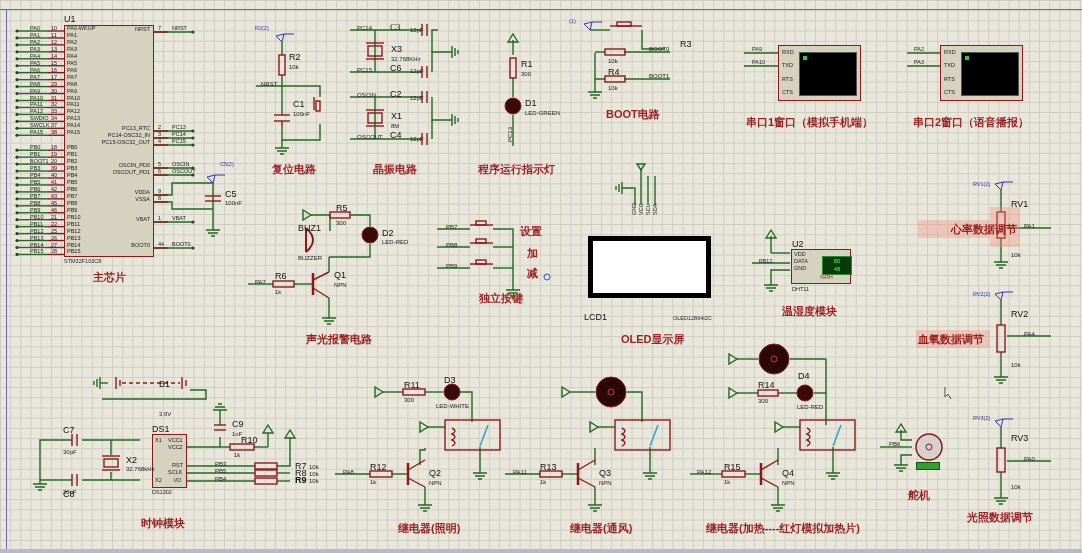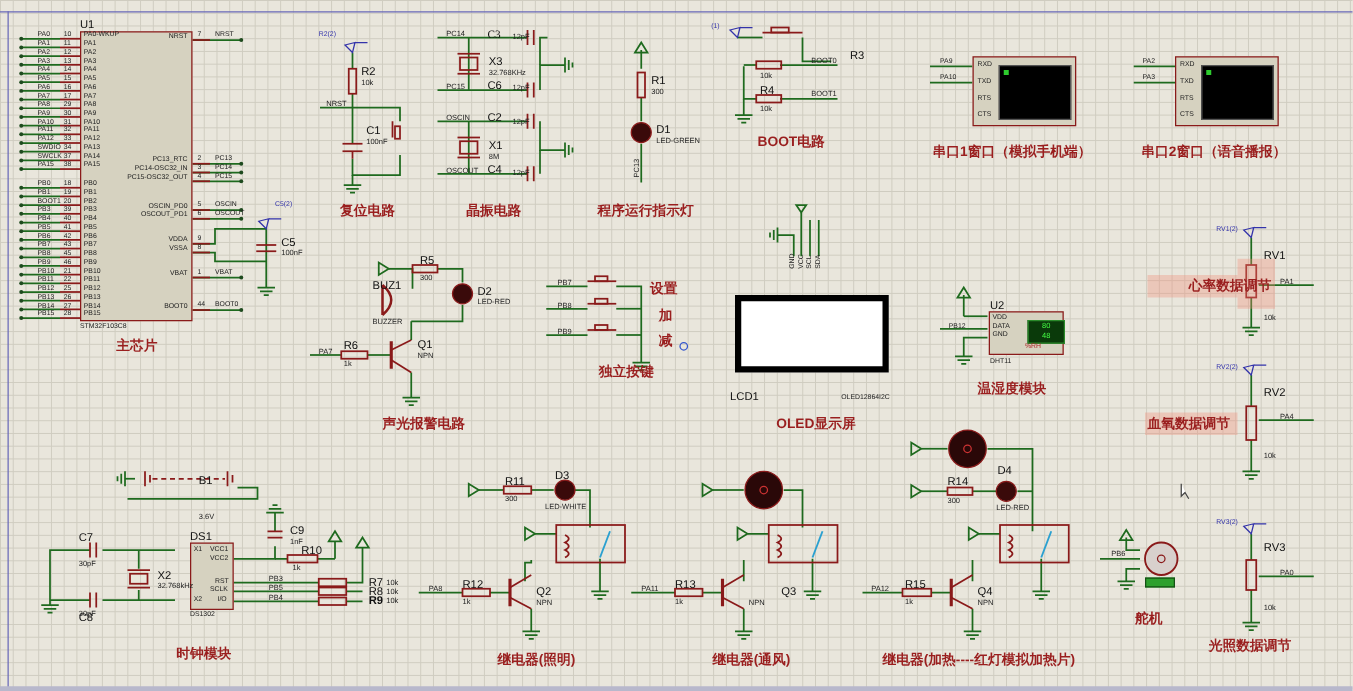--- a/index.html
+++ b/index.html
@@ -761,21 +761,21 @@
 <div class="ref" style="left:444px;top:376px;">D3</div>
 <div class="lbl" style="left:436px;top:403px;">LED-WHITE</div>
 <div class="ref" style="left:370px;top:463px;">R12</div>
 <div class="lbl" style="left:370px;top:479px;">1k</div>
 <div class="lbl" style="left:343px;top:469px;">PA8</div>
 <div class="ref" style="left:429px;top:469px;">Q2</div>
 <div class="lbl" style="left:429px;top:480px;">NPN</div>
 <div class="ref" style="left:540px;top:463px;">R13</div>
 <div class="lbl" style="left:540px;top:479px;">1k</div>
 <div class="lbl" style="left:513px;top:469px;">PA11</div>
-<div class="ref" style="left:599px;top:469px;margin-left:26px;">Q3</div>
+<div class="ref" style="left:599px;top:469px;">Q3</div>
 <div class="lbl" style="left:599px;top:480px;">NPN</div>
 <div class="ref" style="left:758px;top:381px;">R14</div>
 <div class="lbl" style="left:758px;top:398px;">300</div>
 <div class="ref" style="left:798px;top:372px;">D4</div>
 <div class="lbl" style="left:797px;top:404px;">LED-RED</div>
 <div class="ref" style="left:724px;top:463px;">R15</div>
 <div class="lbl" style="left:724px;top:479px;">1k</div>
 <div class="lbl" style="left:697px;top:469px;">PA12</div>
 <div class="ref" style="left:782px;top:469px;">Q4</div>
 <div class="lbl" style="left:782px;top:480px;">NPN</div>

